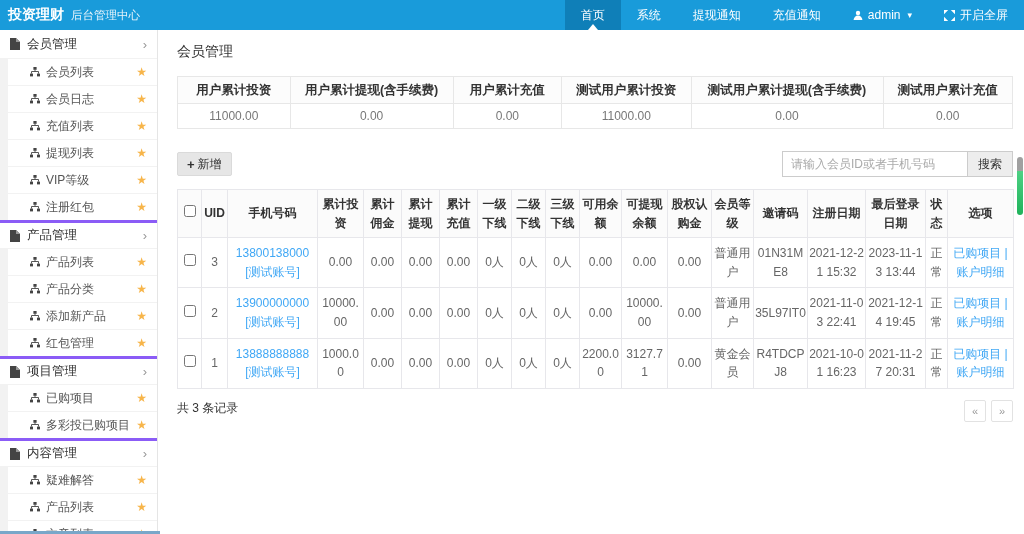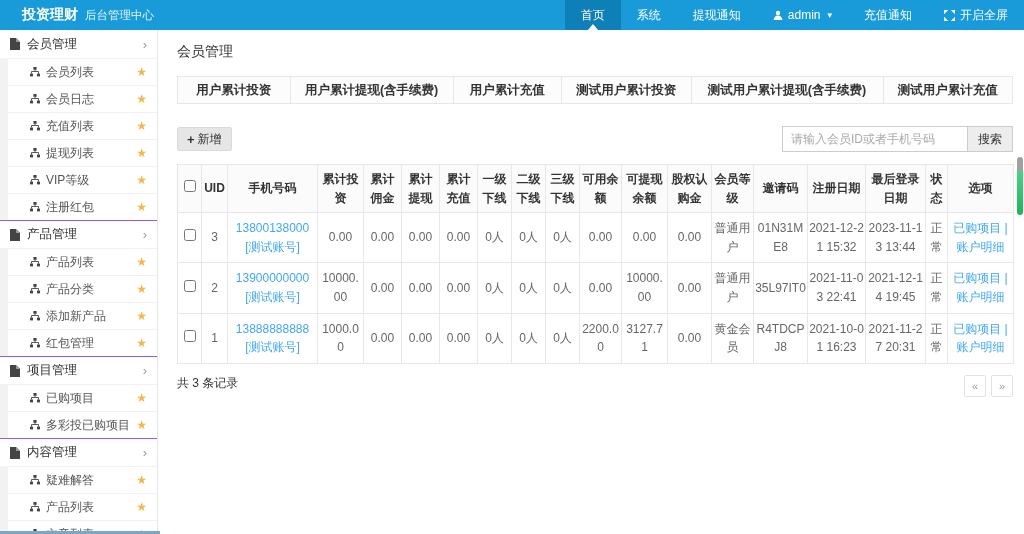--- a/index.html
+++ b/index.html
@@ -2,37 +2,37 @@
 <html><head>
 <meta charset="utf-8">
 <style>
   * { margin:0; padding:0; box-sizing:border-box; }
   html,body { width:1024px; height:534px; overflow:hidden; background:#fff;
     font-family:"Liberation Sans","DejaVu Sans",sans-serif; }
 
   
   .navbar { position:absolute; left:0; top:0; width:1024px; height:30px;
     background:#199bda; color:#fff; display:flex; align-items:stretch; z-index:5; }
-  .brand { display:flex; align-items:center; padding-left:22px; white-space:nowrap; }
+  .brand { display:flex; align-items:center; padding-left:8px; white-space:nowrap; }
   .brand-name { font-size:14px; font-weight:bold; }
   .brand-sub { font-size:11.5px; margin-left:7px; opacity:.9; }
   .nav-menu { display:flex; margin-left:auto; align-items:stretch;border-radius:7px; }
   .nav-item { display:flex; align-items:center; gap:5px; padding:0 16px;
     font-size:12px; color:#fff; cursor:pointer; position:relative; }
   .nav-item.active { background:#0f7fb8; }
   .nav-item.active::after { content:""; position:absolute; left:50%; bottom:0;
     margin-left:-5px; border-left:5px solid transparent; border-right:5px solid transparent;
     border-bottom:6px solid #fff; }
   .caret { font-size:9px; margin-left:2px; }
 
   
   .sidebar { position:absolute; left:0; top:30px; width:158px; height:504px;
     background:#fff; border-right:1px solid #e5e5e5; overflow:hidden; }
   .menu-header { height:28px; display:flex; align-items:center; gap:7px;
-    padding:0 10px; font-size:12.5px; color:#333; border-top:1px solid #8b5cf6;
+    padding:0 10px; font-size:12.5px; color:#333; border-top:3px solid #8b5cf6;
     background:#fff; cursor:pointer; }
   .menu-header:first-child { border-top:none; }
   .menu-header .chev { margin-left:auto; color:#999; font-size:13px; line-height:1; }
   .submenu { border-left:8px solid #f2f2f2; }
   .sub-item { height:27px; display:flex; align-items:center; gap:6px;
     padding:0 10px 0 22px; font-size:12px; color:#555; border-top:1px solid #f2f2f2;
     cursor:pointer; }
   .sub-item .star { margin-left:auto; color:#f7b54a; font-size:12px; }
   .sub-icon, .hdr-icon { display:inline-flex; align-items:center; }
   .side-scroll-strip { position:absolute; left:0; bottom:0; width:160px; height:3px;
@@ -99,31 +99,31 @@
     <div class="nav-item active">
       <span>首页</span>
     </div>
     <div class="nav-item">
       <span>系统</span>
     </div>
     <div class="nav-item">
       <span>提现通知</span>
     </div>
     <div class="nav-item">
+      <span>充值通知</span>
+    </div>
+    <div class="nav-item">
       <span style="display:inline-flex;">
         <svg width="10" height="10" viewBox="0 0 10 10">
             <circle cx="5" cy="3" r="2.2" fill="#fff"></circle>
             <path d="M0.6 10 a4.4 4.4 0 0 1 8.8 0z" fill="#fff"></path>
           </svg>
       </span>
       <span>admin</span>
       <span class="caret">▾</span>
-    </div>
-    <div class="nav-item">
-      <span>充值通知</span>
     </div>
     <div class="nav-item">
       <span style="display:inline-flex;">
         <svg width="11" height="11" viewBox="0 0 11 11">
             <path fill="#fff" d="M0 0h4.2L0 4.2zM6.8 0H11v4.2zM0 6.8V11h4.2zM11 6.8V11H6.8z"></path>
           </svg>
       </span>
       <span>开启全屏</span>
     </div>
   </div>
@@ -400,20 +400,28 @@
 
   <table class="summary-table">
     <tbody>
         <tr>
       <th style="width:13.5%">用户累计投资</th>
       <th style="width:19.5%">用户累计提现(含手续费)</th>
       <th style="width:13%">用户累计充值</th>
       <th style="width:15.5%">测试用户累计投资</th>
       <th style="width:23%">测试用户累计提现(含手续费)</th>
       <th style="width:15.5%">测试用户累计充值</th>
+    </tr>
+    <tr>
+      <td>11000.00</td>
+      <td>0.00</td>
+      <td>0.00</td>
+      <td>11000.00</td>
+      <td>0.00</td>
+      <td>0.00</td>
     </tr>
   </tbody>
     </table>
 
   <div class="toolbar">
     <button class="btn-add">
       <span class="plus">+</span>
         <span>新增</span>
     </button>
     <div class="search-group">

